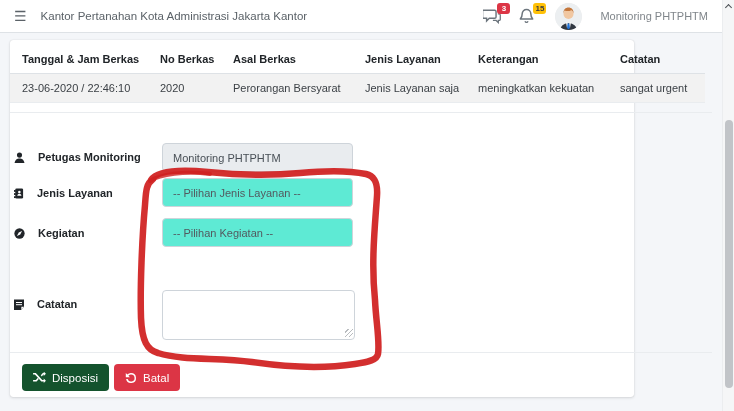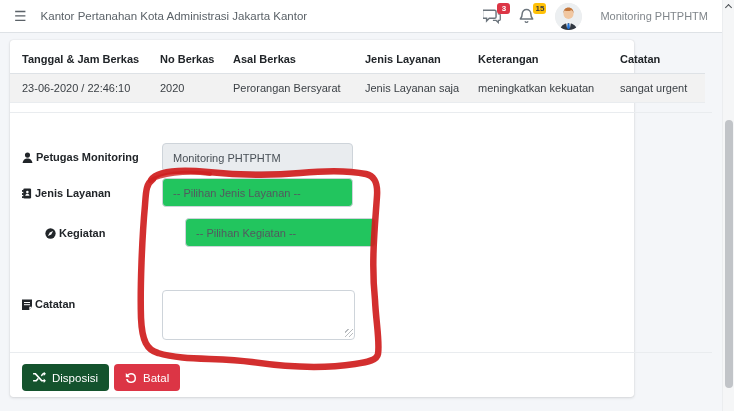--- a/index.html
+++ b/index.html
@@ -64,33 +64,33 @@
   tbody tr { background:#f2f2f2; }
   tbody td { color:#3c4146; border-bottom:1px solid #e9ecef; }
 
   .hr { position:absolute; left:0; width:702px; height:0; border-top:1px solid #e9ecef; }
   .hr1 { top:72px; }
   .hr2 { top:312px; }
 
   
   .form-row { position:absolute; left:0; width:702px; }
   .form-label {
-    position:absolute; left:12px; font-weight:bold; font-size:11px; color:#212529;
-    display:flex; align-items:center; gap:3px;
+    position:absolute; left:4px; font-weight:bold; font-size:11px; color:#212529;
+    display:flex; align-items:center; gap:13px;
   }
   .form-label svg { flex:0 0 auto; }
   .ctl { position:absolute; left:152px; }
 
   .input-disabled {
     width:191px; height:29px; background:#e9ecef; border:1px solid #ced4da;
     border-radius:4px; font-family:"Liberation Sans",sans-serif;
     font-size:11px; color:#495057; padding:0 10px;
   }
   .select {
-    width:191px; height:29px; background:#22c55e; border:1px solid #ced4da;
+    width:191px; height:29px; background:#5eead4; border:1px solid #ced4da;
     border-radius:4px; display:flex; align-items:center; padding:0 24px 0 10px;
     font-size:11px; color:#53595f; cursor:pointer; position:relative;
   }
   .select .caret {
     position:absolute; right:9px; top:12px; width:0; height:0;
     border-left:4px solid transparent; border-right:4px solid transparent;
     border-top:5px solid #808archive890; border-top-color:#888e94;
   }
   .textarea-wrap { position:relative; width:193px; height:50px; }
   .textarea {
@@ -215,21 +215,21 @@
         <path d="M3.6 8.6 c.3 -1.6 1.3 -2.2 2.3 -2.2 s2 .6 2.3 2.2 z" fill="#fff"></path>
       </svg>
       <span>Jenis Layanan</span>
     </span>
     <div class="ctl select" style="top:0;">
       <span>-- Pilihan Jenis Layanan --</span>
       <span class="caret"></span>
     </div>
   </div>
 
-  <div class="form-row" style="top:178px;margin-left:23px;">
+  <div class="form-row" style="top:178px;">
     <span class="form-label" style="top:9px;">
       <svg width="11" height="11" viewBox="0 0 12 12">
         <circle cx="6" cy="6" r="5.6" fill="#212529"></circle>
         <path d="M8.8 3.2 L5.2 5 3.2 8.8 6.8 7 z" fill="#fff"></path>
       </svg>
       <span>Kegiatan</span>
     </span>
     <div class="ctl select" style="top:0;">
       <span>-- Pilihan Kegiatan --</span>
       <span class="caret"></span>

